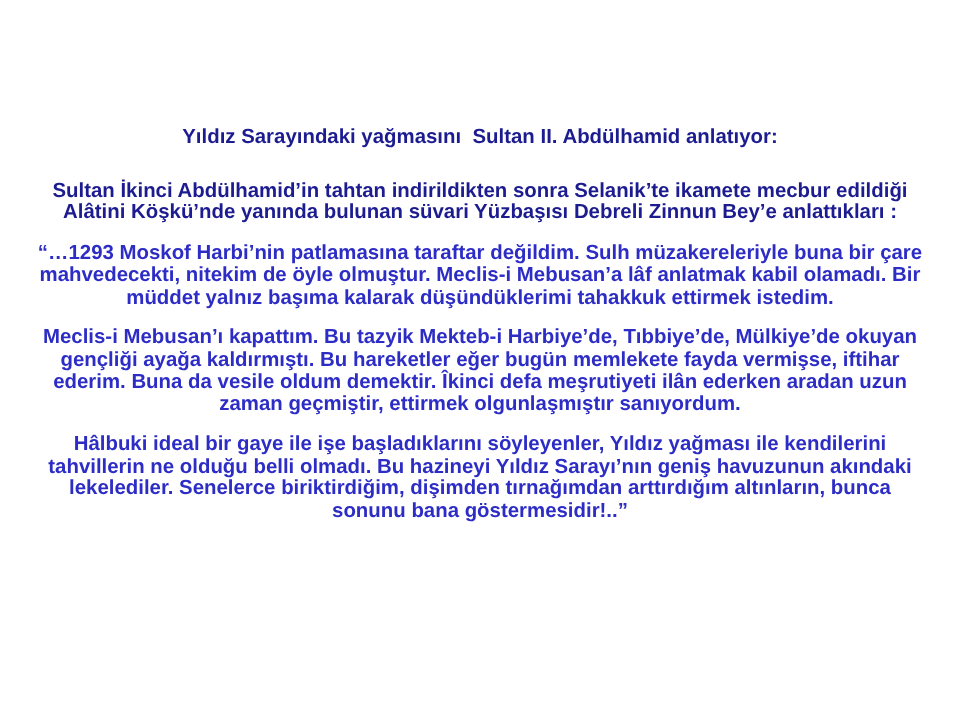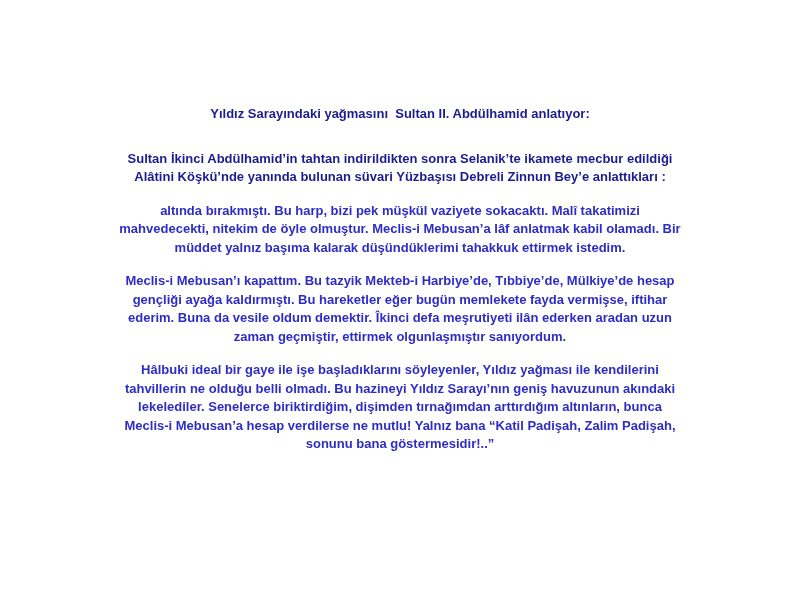--- a/index.html
+++ b/index.html
@@ -8,21 +8,21 @@
     background: #ffffff;
   }
   .page {
     position: relative;
     width: 800px;
     height: 600px;
     background: #ffffff;
     overflow: hidden;
     font-family: "Liberation Sans", "DejaVu Sans", sans-serif;
     font-weight: 700;
-    font-size: 13px;
+    font-size: 17px;
     line-height: 18.5px;
     text-align: center;
   }
   .content {
     padding-top: 105px;
   }
   .doc-title {
     color: #1c1c90;
     margin: 0 0 26px 0;
     white-space: pre;
@@ -47,32 +47,31 @@
   <div class="content">
     <div class="doc-title">Yıldız Sarayındaki yağmasını  Sultan II. Abdülhamid anlatıyor:</div>
 
     <div class="paragraph intro" id="intro-paragraph">
         <div class="line">Sultan İkinci Abdülhamid’in tahtan indirildikten sonra Selanik’te ikamete mecbur edildiği</div>
         <div class="line">Alâtini Köşkü’nde yanında bulunan süvari Yüzbaşısı Debreli Zinnun Bey’e anlattıkları :</div>
       </div>
 
     <div id="quote-paragraphs">
         <div class="paragraph quote">
-          <div class="line">altında bırakmıştı. Bu harp, bizi pek müşkül vaziyete sokacaktı. Malî takatimizi</div>
+          <div class="line">“…1293 Moskof Harbi’nin patlamasına taraftar değildim. Sulh müzakereleriyle buna bir çare</div>
           <div class="line">mahvedecekti, nitekim de öyle olmuştur. Meclis-i Mebusan’a lâf anlatmak kabil olamadı. Bir</div>
           <div class="line">müddet yalnız başıma kalarak düşündüklerimi tahakkuk ettirmek istedim.</div>
         </div>
         <div class="paragraph quote">
-          <div class="line">Meclis-i Mebusan’ı kapattım. Bu tazyik Mekteb-i Harbiye’de, Tıbbiye’de, Mülkiye’de hesap</div>
+          <div class="line">Meclis-i Mebusan’ı kapattım. Bu tazyik Mekteb-i Harbiye’de, Tıbbiye’de, Mülkiye’de okuyan</div>
           <div class="line">gençliği ayağa kaldırmıştı. Bu hareketler eğer bugün memlekete fayda vermişse, iftihar</div>
           <div class="line">ederim. Buna da vesile oldum demektir. Îkinci defa meşrutiyeti ilân ederken aradan uzun</div>
           <div class="line">zaman geçmiştir, ettirmek olgunlaşmıştır sanıyordum.</div>
         </div>
         <div class="paragraph quote">
           <div class="line">Hâlbuki ideal bir gaye ile işe başladıklarını söyleyenler, Yıldız yağması ile kendilerini</div>
           <div class="line">tahvillerin ne olduğu belli olmadı. Bu hazineyi Yıldız Sarayı’nın geniş havuzunun akındaki</div>
           <div class="line">lekelediler. Senelerce biriktirdiğim, dişimden tırnağımdan arttırdığım altınların, bunca</div>
-          <div class="line">Meclis-i Mebusan’a hesap verdilerse ne mutlu! Yalnız bana “Katil Padişah, Zalim Padişah,</div>
           <div class="line">sonunu bana göstermesidir!..”</div>
         </div>
       </div>
   </div>
 </div>
 
 </body></html>

